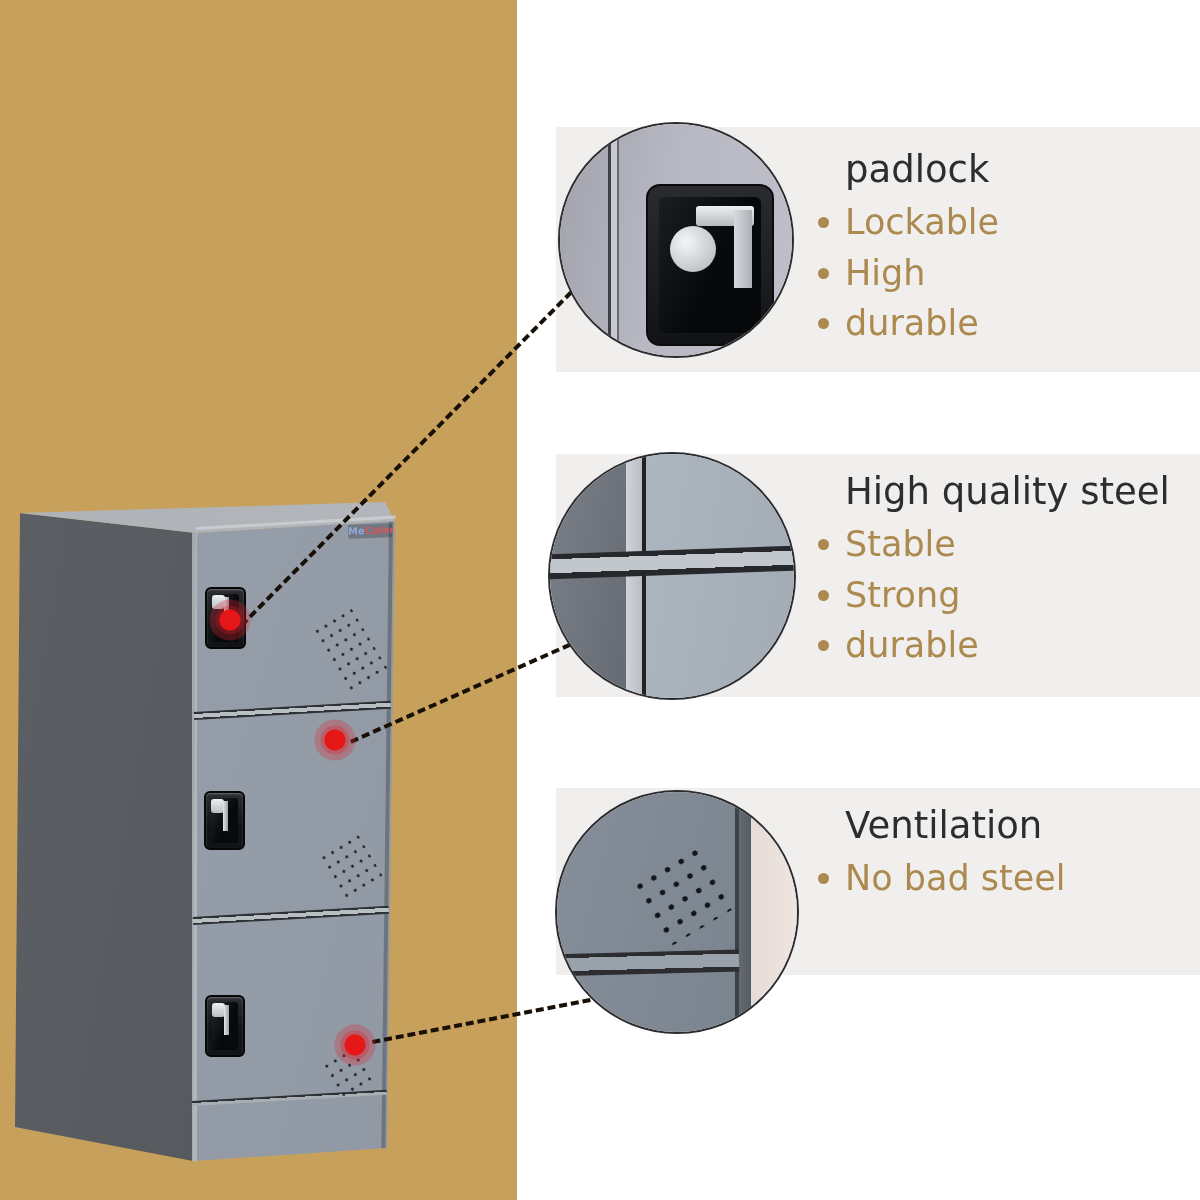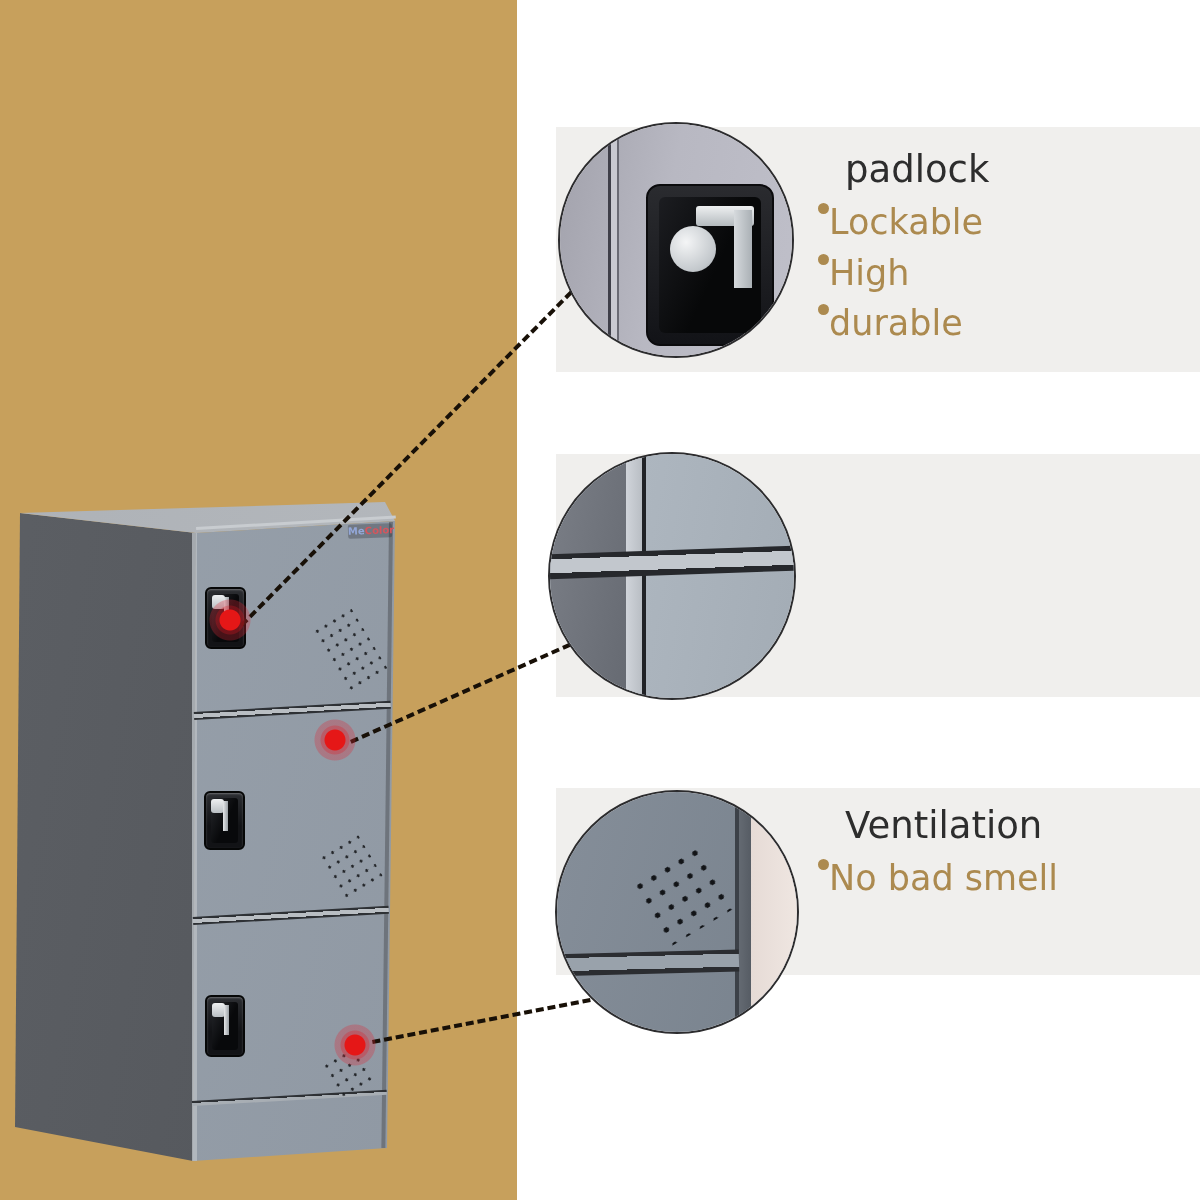--- a/index.html
+++ b/index.html
@@ -109,21 +109,21 @@
   .c3-eline { left:178px; top:0; bottom:0; width:4px; background:#3c4148; }
   .c3-edge  { left:182px; top:0; bottom:0; width:12px; background:linear-gradient(90deg,#646a72,#565c64); }
   .c3-pink  { left:194px; right:0; top:0; bottom:0; background:linear-gradient(90deg,#e6dbd6,#efe6e1); }
   .c3-groove { left:-4px; top:160px; width:186px; height:22px; transform:rotate(-1.5deg);
                background:linear-gradient(#2b2d31 0 4px,#99a2ab 4px 17px,#2b2d31 17px 22px); }
 
   
   .feature { left:818px; }
   .f1 { top:148px; } .f2 { top:470px; } .f3 { top:804px; }
   .feature h2 { margin:0 0 4px 27px; font-size:37px; font-weight:500; color:#2d2d2d; line-height:1.17; }
-  .brow { display:flex; align-items:flex-start; gap:0; margin-top:12px; }
+  .brow { display:flex; align-items:center; gap:16px; margin-top:12px; }
   .bdot { width:11px; height:11px; border-radius:50%; background:#ac8a4f; flex:none; }
   .btext { font-size:35px; color:#ac8a4f; line-height:1.1; white-space:nowrap; }
 </style>
 </head>
 <body>
 
 <div class="stage">
 
   <div class="abs bg-tan"></div>
   <div class="abs band band1"></div>
@@ -210,22 +210,37 @@
     <div class="brow">
       <span class="bdot"></span>
       <span class="btext">High</span>
     </div>
     <div class="brow">
       <span class="bdot"></span>
       <span class="btext">durable</span>
     </div>
   </div>
 
+  <div class="abs feature f2">
+    <h2>High quality steel</h2>
+    <div class="brow">
+      <span class="bdot"></span>
+      <span class="btext">Stable</span>
+    </div>
+    <div class="brow">
+      <span class="bdot"></span>
+      <span class="btext">Strong</span>
+    </div>
+    <div class="brow">
+      <span class="bdot"></span>
+      <span class="btext">durable</span>
+    </div>
+  </div>
 
   <div class="abs feature f3">
     <h2>Ventilation</h2>
     <div class="brow">
       <span class="bdot"></span>
-      <span class="btext">No bad smell</span>
+      <span class="btext">No bad steel</span>
     </div>
   </div>
 
 </div>
 
 </body></html>

